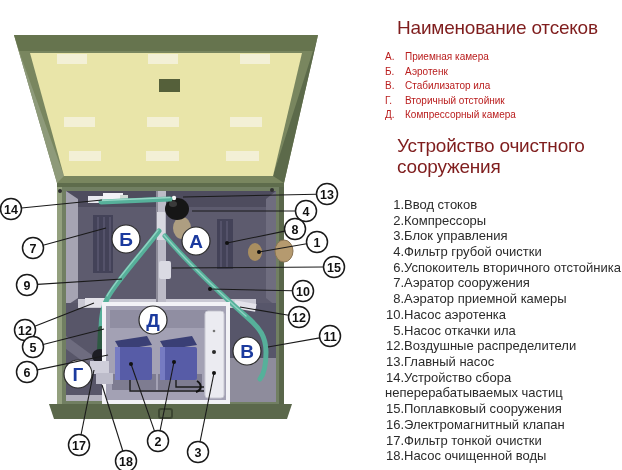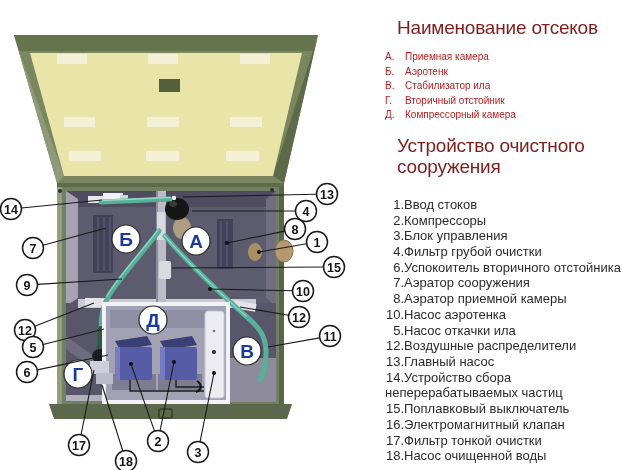--- a/index.html
+++ b/index.html
@@ -236,19 +236,19 @@
         <div class="row"><span class="k">3.</span><span class="t">Блок управления</span></div>
         <div class="row"><span class="k">4.</span><span class="t">Фильтр грубой очистки</span></div>
         <div class="row"><span class="k">6.</span><span class="t">Успокоитель вторичного отстойника</span></div>
         <div class="row"><span class="k">7.</span><span class="t">Аэратор сооружения</span></div>
         <div class="row"><span class="k">8.</span><span class="t">Аэратор приемной камеры</span></div>
         <div class="row"><span class="k">10.</span><span class="t">Насос аэротенка</span></div>
         <div class="row"><span class="k">5.</span><span class="t">Насос откачки ила</span></div>
         <div class="row"><span class="k">12.</span><span class="t">Воздушные распределители</span></div>
         <div class="row"><span class="k">13.</span><span class="t">Главный насос</span></div>
         <div class="row"><span class="k">14.</span><span class="t">Устройство сбора неперерабатываемых частиц</span></div>
-        <div class="row"><span class="k">15.</span><span class="t">Поплавковый выключатель</span></div>
+        <div class="row"><span class="k">15.</span><span class="t">Поплавковый сооружения</span></div>
         <div class="row"><span class="k">16.</span><span class="t">Электромагнитный клапан</span></div>
         <div class="row"><span class="k">17.</span><span class="t">Фильтр тонкой очистки</span></div>
         <div class="row"><span class="k">18.</span><span class="t">Насос очищенной воды</span></div>
       </div>
   </div>
 </div>
 
 </body></html>

